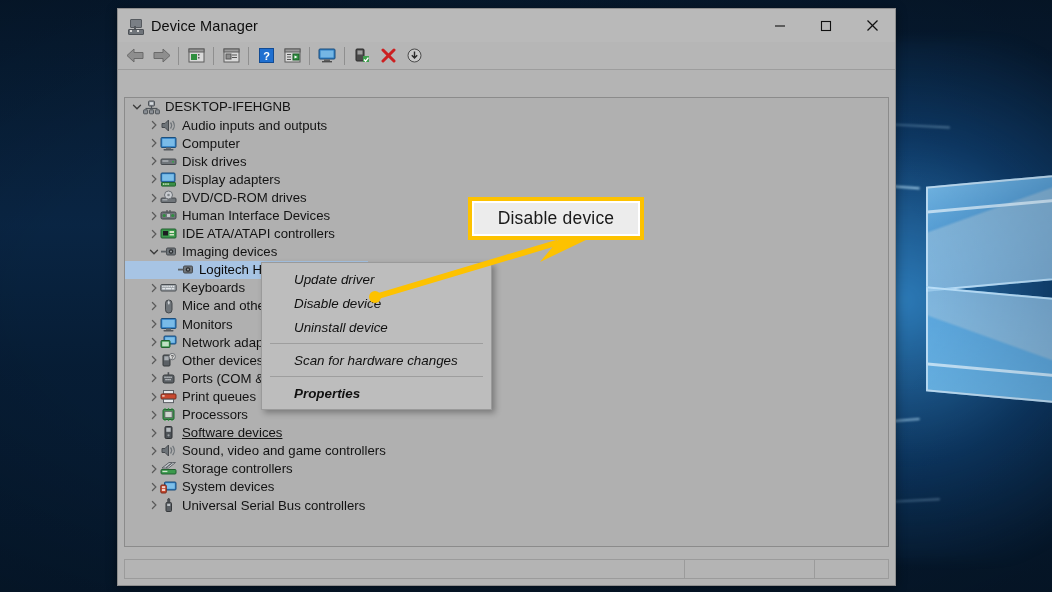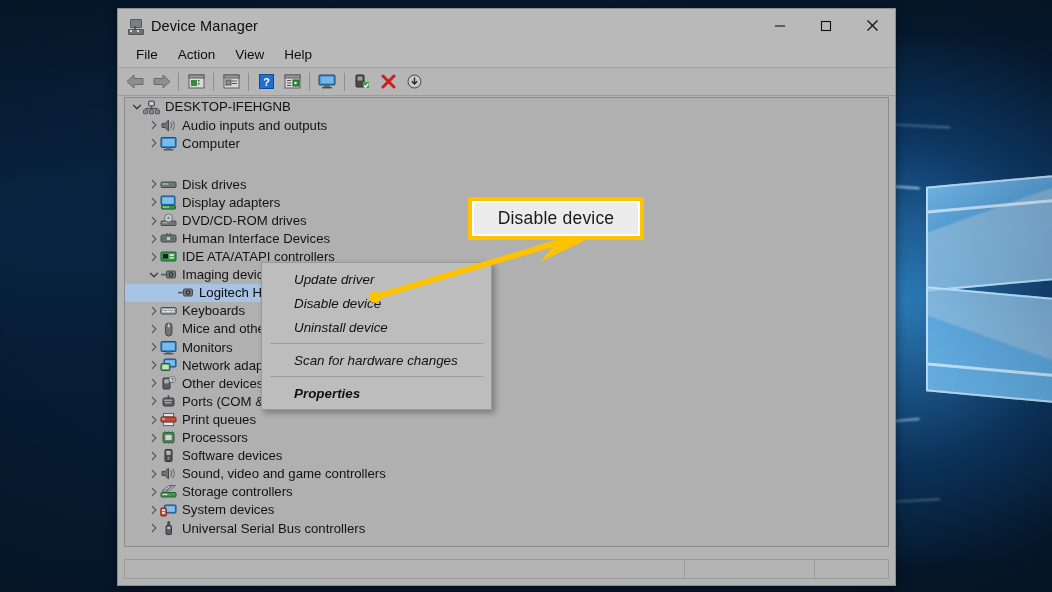--- a/index.html
+++ b/index.html
@@ -145,26 +145,20 @@
       </div>
       <div class="winbtn">
         <svg width="13" height="13" viewBox="0 0 13 13">
             <line x1="1.5" y1="1.5" x2="11.5" y2="11.5" stroke="#111" stroke-width="1.2"></line>
             <line x1="11.5" y1="1.5" x2="1.5" y2="11.5" stroke="#111" stroke-width="1.2"></line>
           </svg>
       </div>
     </div>
   </div>
 
-  <div id="menubar">
-    <span class="mi">File</span>
-    <span class="mi">Action</span>
-    <span class="mi">View</span>
-    <span class="mi">Help</span>
-  </div>
 
   <div id="toolbar">
     <div class="tb">
       <svg width="19" height="15" viewBox="0 0 19 15">
           <path d="M8 1 L1 7.5 L8 14 L8 10.5 L17 10.5 L17 4.5 L8 4.5 Z" fill="#8e8e8e" stroke="#6a6a6a" stroke-width="1"></path>
         </svg>
     </div>
     <div class="tb">
       <svg width="19" height="15" viewBox="0 0 19 15">
           <path d="M11 1 L18 7.5 L11 14 L11 10.5 L2 10.5 L2 4.5 L11 4.5 Z" fill="#8e8e8e" stroke="#6a6a6a" stroke-width="1"></path>
@@ -278,21 +272,21 @@
           </svg>
         </span>
         <span class="ticon"><svg width="17" height="15" viewBox="0 0 17 15">
             <rect x="1" y="1.5" width="15" height="10" rx="1" fill="#2f7fc4" stroke="#1c4f7c"></rect>
             <rect x="2.3" y="2.8" width="12.4" height="7.4" fill="#79bbe8"></rect>
             <rect x="6" y="11.5" width="5" height="1.8" fill="#6c7277"></rect>
             <rect x="3.5" y="13" width="10" height="1.4" rx="0.6" fill="#55595d"></rect>
           </svg></span>
         <span class="lbl">Computer</span>
       </div>
-      <div class="row" style="padding-left: 23px; margin-top: 23px;">
+      <div class="row" style="padding-left: 23px;">
         <span class="chev">
           <svg width="10" height="10" viewBox="0 0 10 10">
             <path d="M3.4 1.5 L6.9 5 L3.4 8.5" stroke="#5a5a5a" stroke-width="1.2" fill="none" stroke-linecap="round"></path>
           </svg>
         </span>
         <span class="ticon"><svg width="17" height="15" viewBox="0 0 17 15">
             <rect x="1" y="5" width="15" height="5.5" rx="1" fill="#6f757a" stroke="#45494d"></rect>
             <rect x="2.4" y="6.4" width="6" height="1.2" fill="#bcc1c5"></rect>
             <circle cx="13" cy="7.8" r="1" fill="#39a04a"></circle>
           </svg></span>
@@ -501,21 +495,21 @@
             <rect x="4.8" y="4.3" width="7.4" height="6.4" fill="#cfd6d0" stroke="#5c6460"></rect>
             <line x1="5" y1="1" x2="5" y2="2.5" stroke="#3b9a4c" stroke-width="1.2"></line>
             <line x1="8.5" y1="1" x2="8.5" y2="2.5" stroke="#3b9a4c" stroke-width="1.2"></line>
             <line x1="12" y1="1" x2="12" y2="2.5" stroke="#3b9a4c" stroke-width="1.2"></line>
             <line x1="5" y1="12.5" x2="5" y2="14" stroke="#3b9a4c" stroke-width="1.2"></line>
             <line x1="8.5" y1="12.5" x2="8.5" y2="14" stroke="#3b9a4c" stroke-width="1.2"></line>
             <line x1="12" y1="12.5" x2="12" y2="14" stroke="#3b9a4c" stroke-width="1.2"></line>
           </svg></span>
         <span class="lbl">Processors</span>
       </div>
-      <div class="row" style="padding-left: 23px;">
+      <div class="row" style="padding-left: 23px; text-decoration: underline;">
         <span class="chev">
           <svg width="10" height="10" viewBox="0 0 10 10">
             <path d="M3.4 1.5 L6.9 5 L3.4 8.5" stroke="#5a5a5a" stroke-width="1.2" fill="none" stroke-linecap="round"></path>
           </svg>
         </span>
         <span class="ticon"><svg width="17" height="15" viewBox="0 0 17 15">
             <rect x="5" y="1.5" width="7" height="12" rx="1.2" fill="#4d5257" stroke="#2c2f32"></rect>
             <rect x="6.3" y="2.8" width="4.4" height="4" fill="#b6bbbf"></rect>
             <circle cx="8.5" cy="10.3" r="1.1" fill="#9ba0a4"></circle>
           </svg></span>

